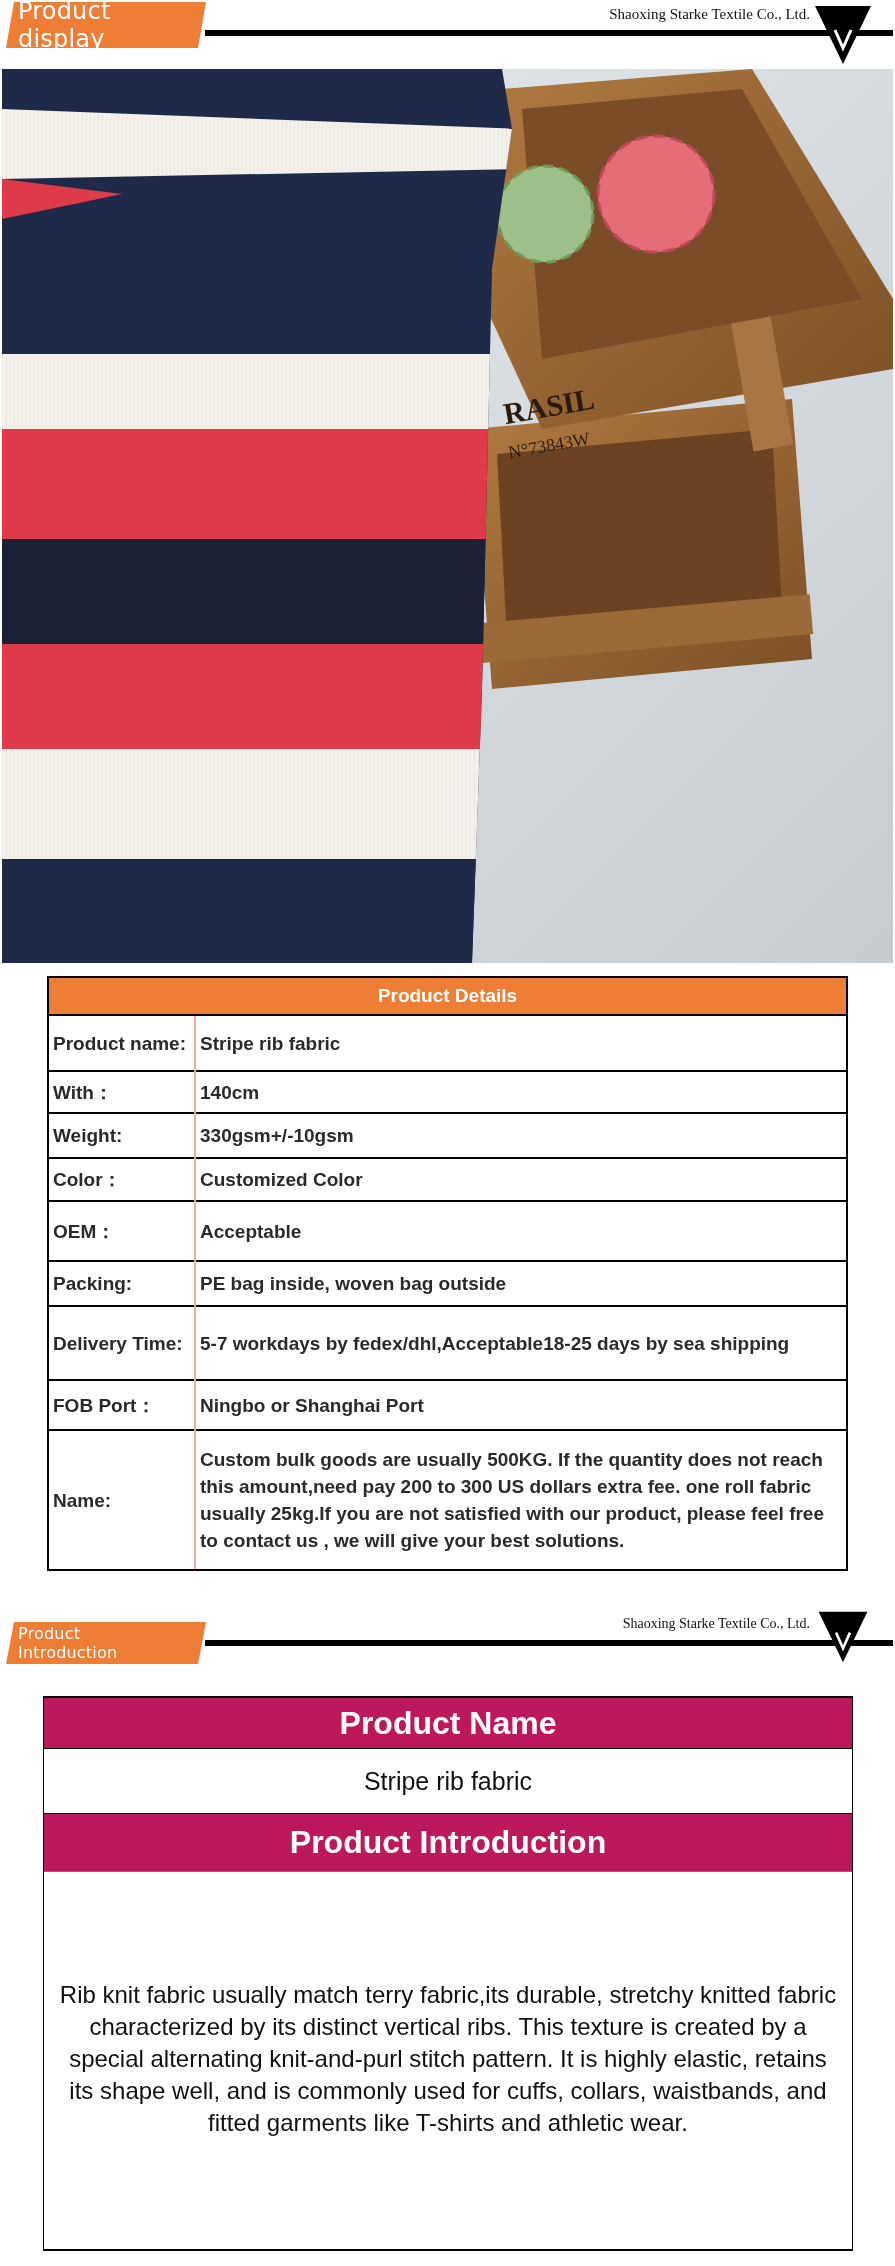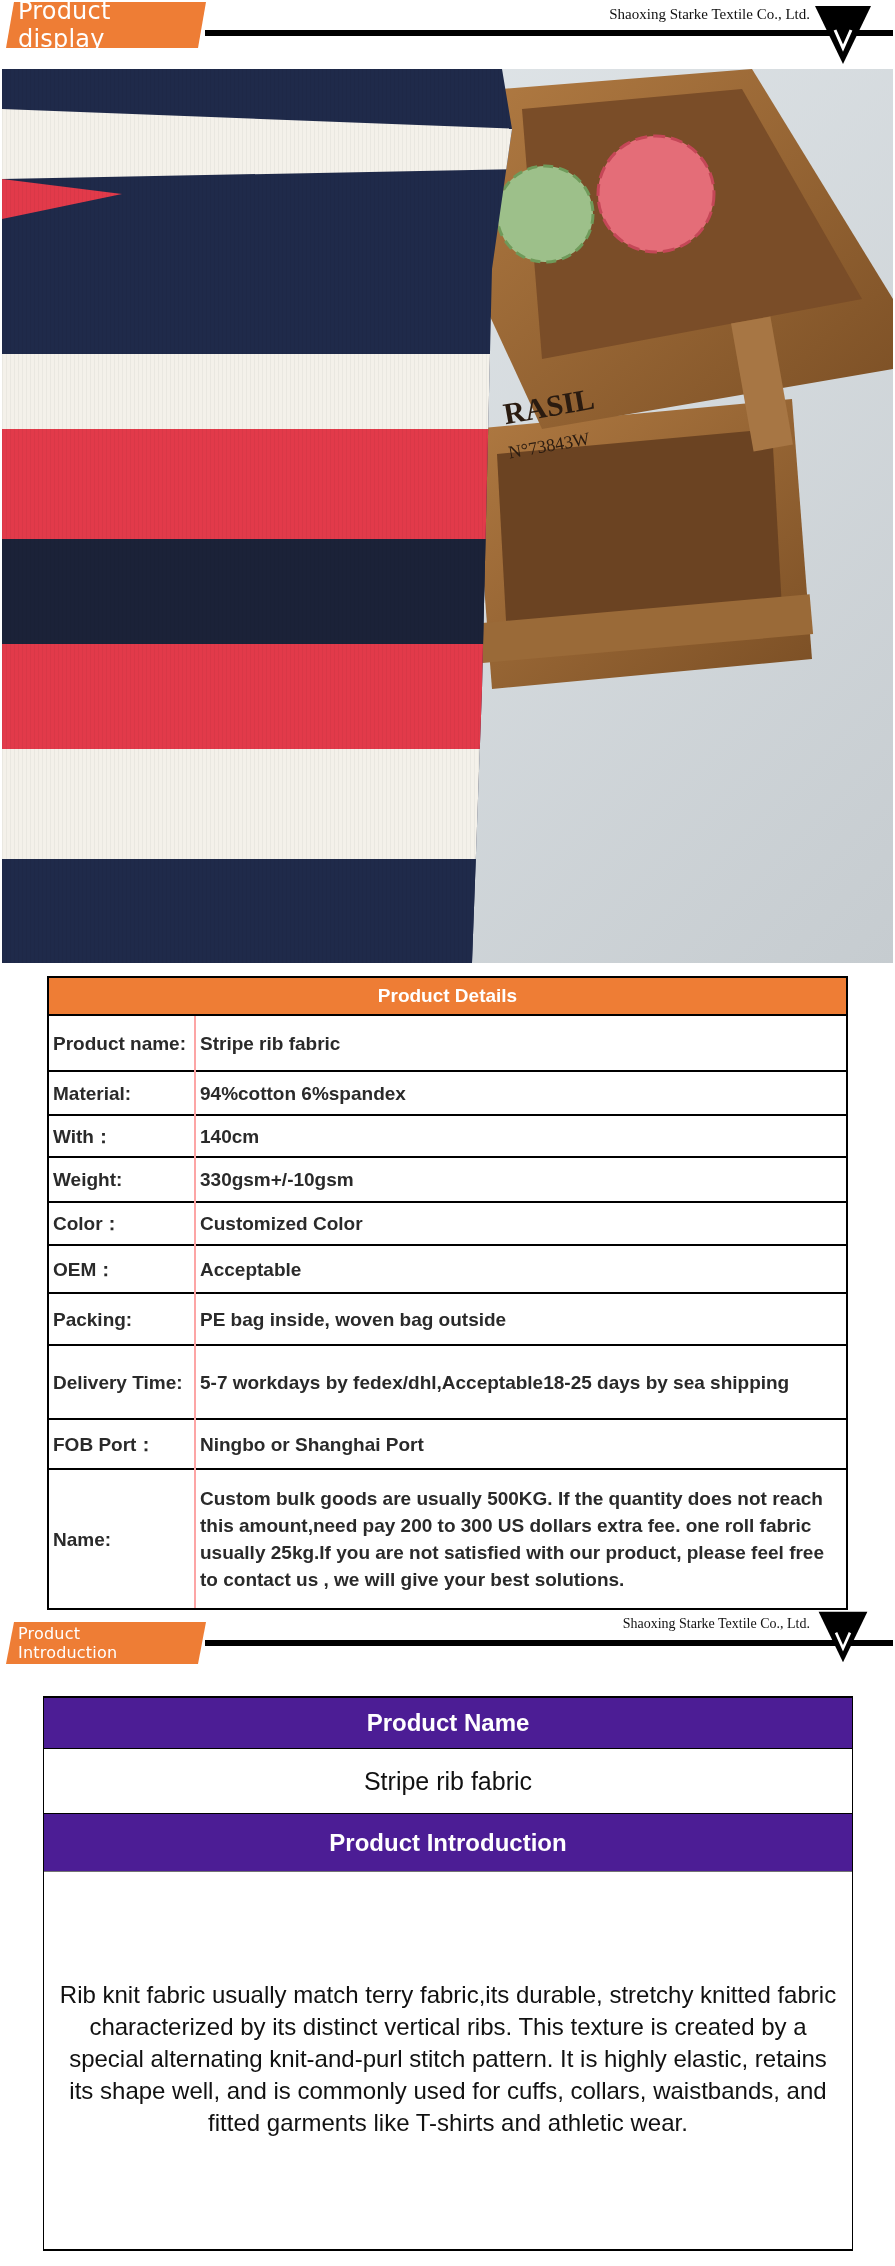--- a/index.html
+++ b/index.html
@@ -33,21 +33,21 @@
   }
   .details td {
     border-top: 2px solid #000; font-size: 19px; font-weight: bold; color: #2a2a2a;
     padding: 2px 4px; line-height: 25px; vertical-align: middle;
   }
   .details td.k { width: 146px; border-right: 2px solid #fca5a5; }
   .details td.v { padding-left: 4px; }
 
   
   .card { position: absolute; left: 43px; top: 1696px; width: 810px; height: 555px; border: 1px solid #000; border-bottom: 2px solid #000; border-top: 2px solid #000; }
-  .card .hdr { background: #4c1d95; color: #fff; font-weight: bold; font-size: 24px; text-align: left; display: flex; align-items: center; justify-content: center; }
+  .card .hdr { background: #be185d; color: #fff; font-weight: bold; font-size: 32px; text-align: left; display: flex; align-items: center; justify-content: center; }
   .card .name { height: 66px; display: flex; align-items: center; justify-content: center; font-size: 25px; color: #111; border-top: 1px solid #000; border-bottom: 1px solid #000; }
   .card .body { display: flex; align-items: center; justify-content: center; text-align: center; font-size: 24px; line-height: 32px; color: #111; padding: 0 14px; border-top: 1px solid #737373; height: 374px; }
 </style>
 </head>
 <body>
 
 <div class="banner" style="top:0;">
   <div class="tag" style="width:200px; height:46px; font-size:24px;">
     <span>Product display</span>
   </div>
@@ -115,41 +115,37 @@
     <thead>
       <tr>
           <th colspan="2">Product Details</th>
         </tr>
     </thead>
     <tbody>
       <tr style="height:56px;">
         <td class="k" style="font-weight:bold;">Product name:</td>
         <td class="v">Stripe rib fabric</td>
       </tr>
-      <tr style="height:44px;">
-        <td class="k">Material:</td>
-        <td class="v">94%cotton 6%spandex</td>
-      </tr>
       <tr style="height:42px;">
         <td class="k">With：</td>
         <td class="v">140cm</td>
       </tr>
       <tr style="height:45px;">
         <td class="k">Weight:</td>
         <td class="v">330gsm+/-10gsm</td>
       </tr>
       <tr style="height:43px;">
         <td class="k">Color：</td>
         <td class="v">Customized Color</td>
       </tr>
-      <tr style="height:48px;">
+      <tr style="height:60px;">
         <td class="k">OEM：</td>
         <td class="v">Acceptable</td>
       </tr>
-      <tr style="height:52px;margin-top:40px;">
+      <tr style="height:45px;margin-top:40px;">
         <td class="k">Packing:</td>
         <td class="v">PE bag inside, woven bag outside</td>
       </tr>
       <tr style="height:74px;border-radius:10px;">
         <td class="k">Delivery Time:</td>
         <td class="v">5-7 workdays by fedex/dhl,Acceptable18-25 days by sea shipping</td>
       </tr>
       <tr style="height:50px;padding-left:12px;">
         <td class="k">FOB Port：</td>
         <td class="v">Ningbo or Shanghai Port</td>

